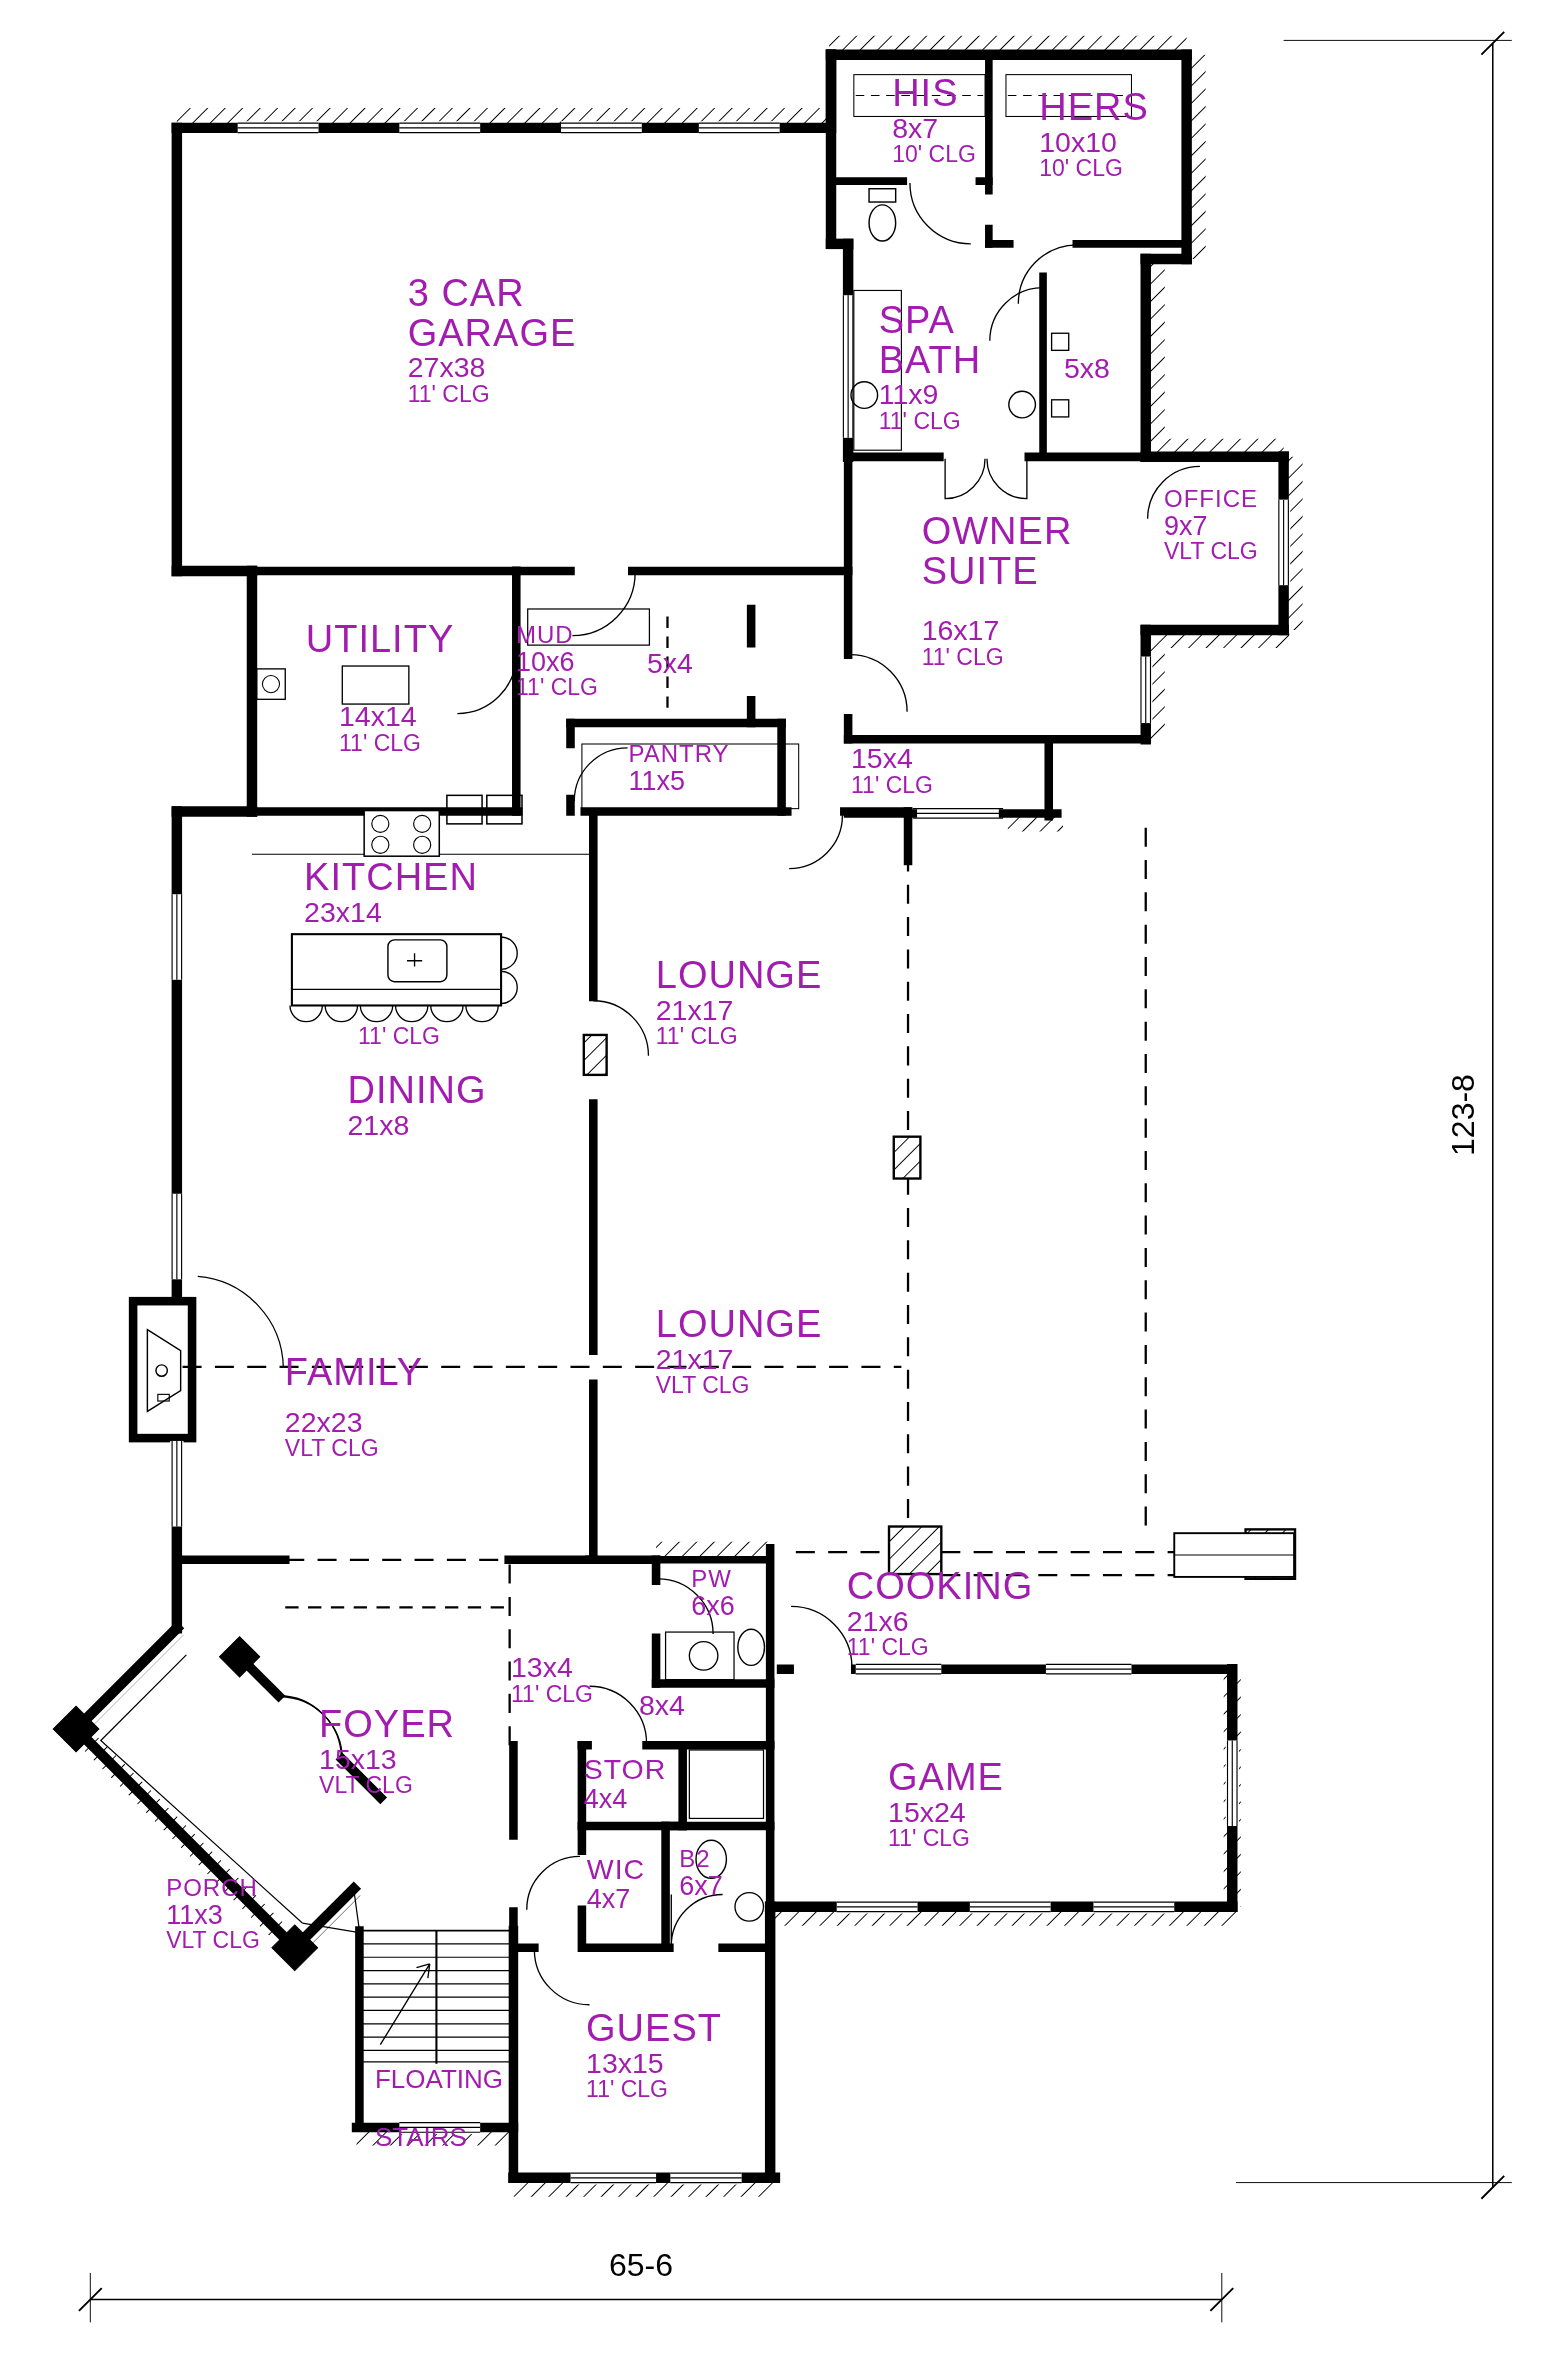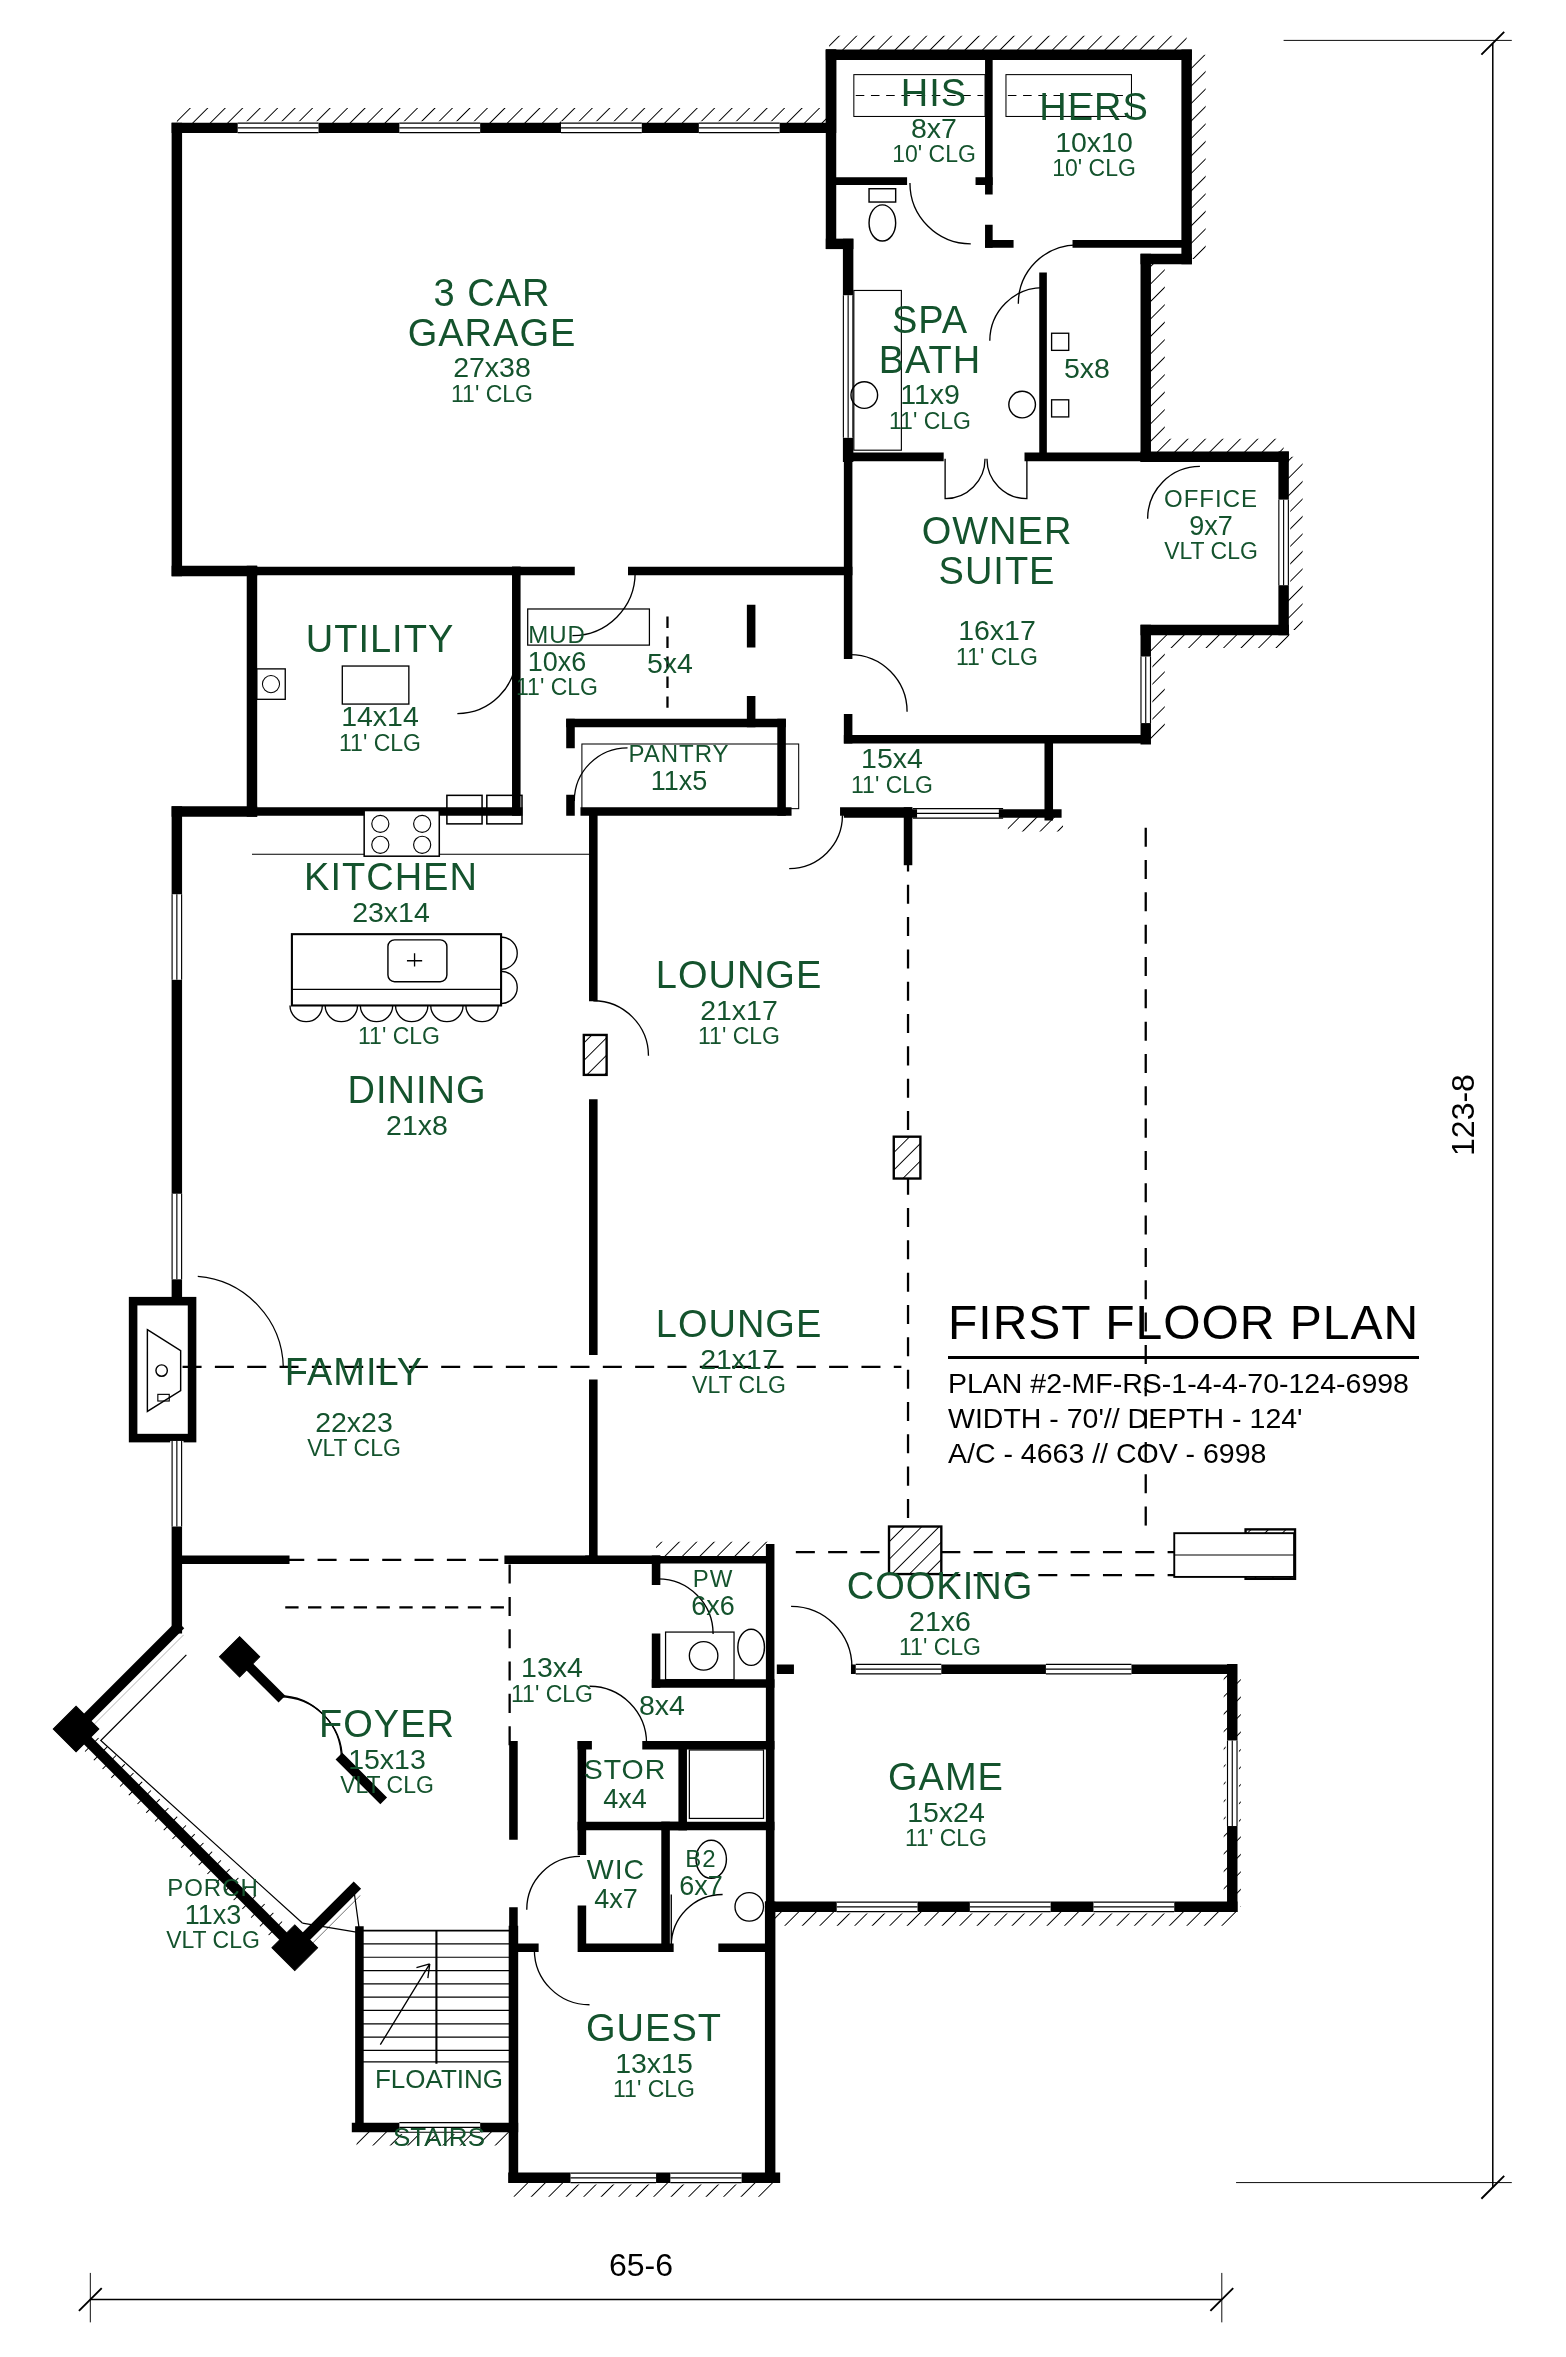--- a/index.html
+++ b/index.html
@@ -1,20 +1,20 @@
 <!DOCTYPE html>
 <html style="font-size:15px"><head>
 <meta charset="utf-8">
 <style>
   html,body{margin:0;padding:0;background:#fff;}
   #plan{position:relative;width:1566px;height:2358px;background:#fff;overflow:hidden;
         font-family:"Liberation Sans",sans-serif;color:#000;}
   #linework{position:absolute;left:0;top:0;}
-  .lbl{position:absolute;transform:translateX(-50%);text-align:center;line-height:1.04;
-       white-space:nowrap;color:#14532d;}
+  .lbl{position:absolute;transform:translateX(-50%);line-height:1.04;
+       white-space:nowrap;color:#a21caf;}
   .lbl span{display:block;}
   .nm{font-size:38px;letter-spacing:1px;}
   .dm{font-size:28.5px;}
   .cl{font-size:23px;}
   .sm .nm{font-size:24px;}
   .sm .dm{font-size:27px;}
   .xs .nm{font-size:28.5px;}
   .xs .dm{font-size:27px;}
   .dimtext{position:absolute;font-size:32px;}
   .rot{transform:translate(-50%,-50%) rotate(-90deg);}
@@ -427,24 +427,18 @@
 <div class="lbl" style="left:654px;top:2009px;">
   <span class="nm">GUEST</span>
   <span class="dm">13x15</span>
   <span class="cl">11' CLG</span>
 </div>
 <div class="lbl" style="left:439px;top:2066px;">
   <span class="cl" style="font-size:26px;">FLOATING</span>
   <span class="cl" style="font-size:26px;margin-top:31px;">STAIRS</span>
 </div>
 
-<div id="title-block">
-  <div class="t">FIRST FLOOR PLAN</div>
-  <div class="s">PLAN #2-MF-RS-1-4-4-70-124-6998</div>
-  <div class="s">WIDTH - 70'// DEPTH - 124'</div>
-  <div class="s">A/C - 4663 // COV - 6998</div>
-</div>
 
 <div class="dimtext rot" style="left:1463px;top:1115px;">123-8</div>
 <div class="dimtext" style="left:609px;top:2247px;">65-6</div>
 
 </div>
 
 
 </body></html>

